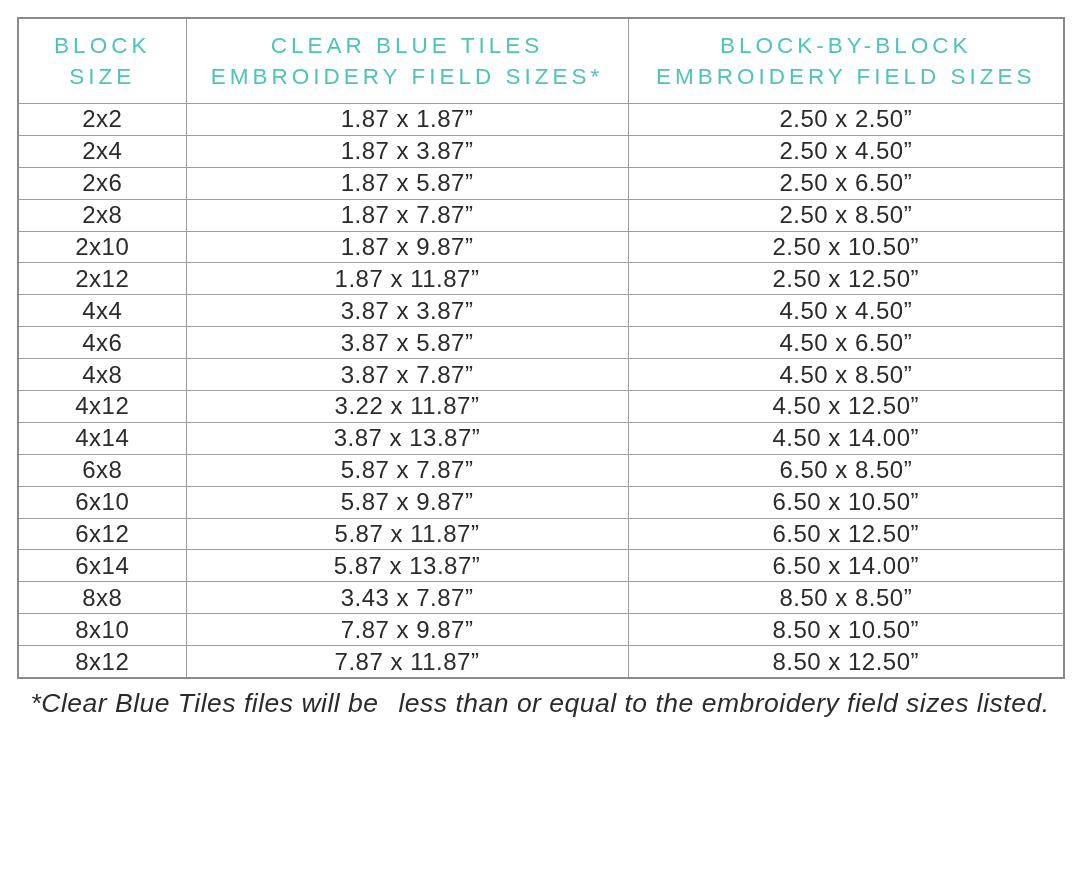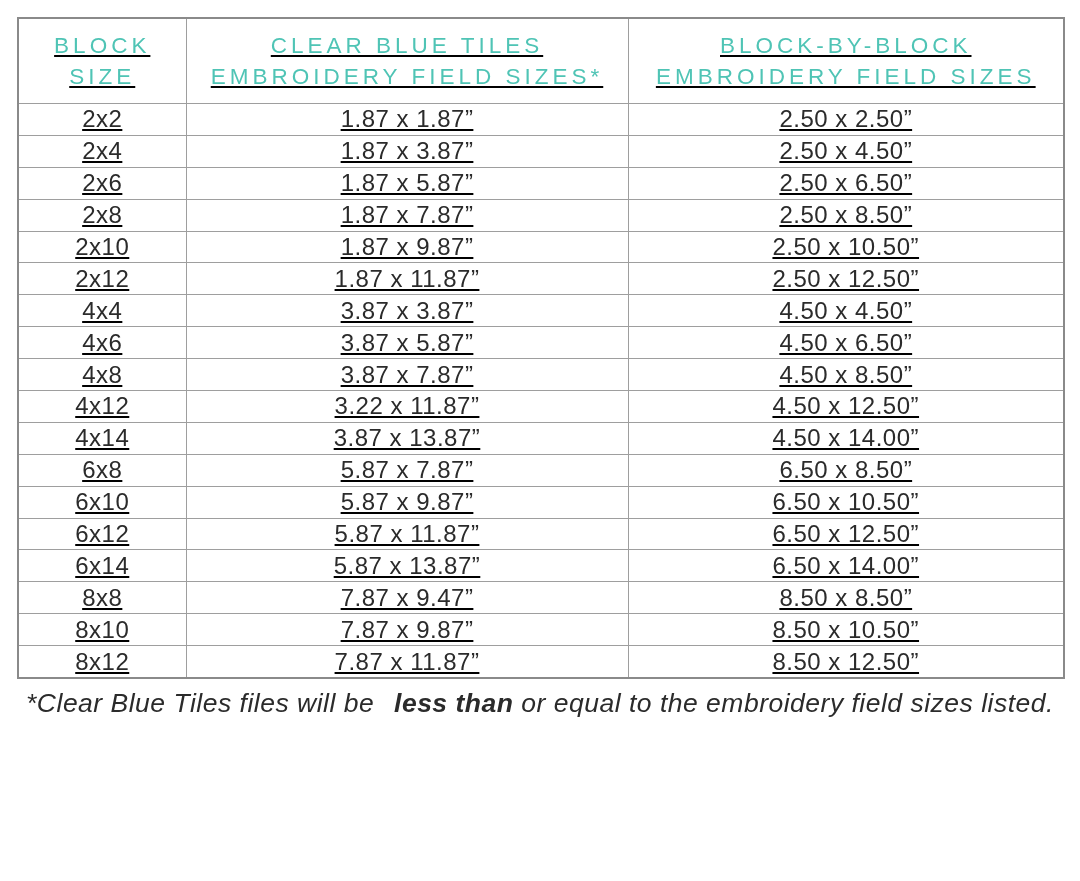--- a/index.html
+++ b/index.html
@@ -14,21 +14,20 @@
   .sheet {
     padding: 17px 17px 0 17px;
     box-sizing: border-box;
     width: 1080px;
   }
   table.size-table {
     width: 1046px;
     border-collapse: collapse;
     table-layout: fixed;
     border: 2px solid #8a8a8a;
-    text-decoration: underline;
   }
   col.c-block { width: 168px; }
   col.c-cbt   { width: 442px; }
   col.c-bbb   { width: 436px; }
   th, td {
     border: 1px solid #9e9e9e;
     text-align: center;
     vertical-align: middle;
     background: #ffffff;
   }
@@ -52,21 +51,21 @@
     width: 1046px;
     margin-top: 9px;
     text-align: center;
     font-style: italic;
     font-size: 26.5px;
     color: #2b2b2b;
     letter-spacing: 0.5px;
     white-space: nowrap;
   }
   .footnote .em {
-    font-weight: 700;
+    font-weight: 400;
     margin-left: 12px;
   }
 </style>
 </head>
 <body>
 
 <div class="sheet">
   <table class="size-table">
     <colgroup>
       <col class="c-block">
@@ -160,21 +159,21 @@
           <td>5.87 x 11.87”</td>
           <td>6.50 x 12.50”</td>
         </tr>
         <tr>
           <td>6x14</td>
           <td>5.87 x 13.87”</td>
           <td>6.50 x 14.00”</td>
         </tr>
         <tr>
           <td>8x8</td>
-          <td>7.87 x 9.47”</td>
+          <td>3.43 x 7.87”</td>
           <td>8.50 x 8.50”</td>
         </tr>
         <tr>
           <td>8x10</td>
           <td>7.87 x 9.87”</td>
           <td>8.50 x 10.50”</td>
         </tr>
         <tr>
           <td>8x12</td>
           <td>7.87 x 11.87”</td>

